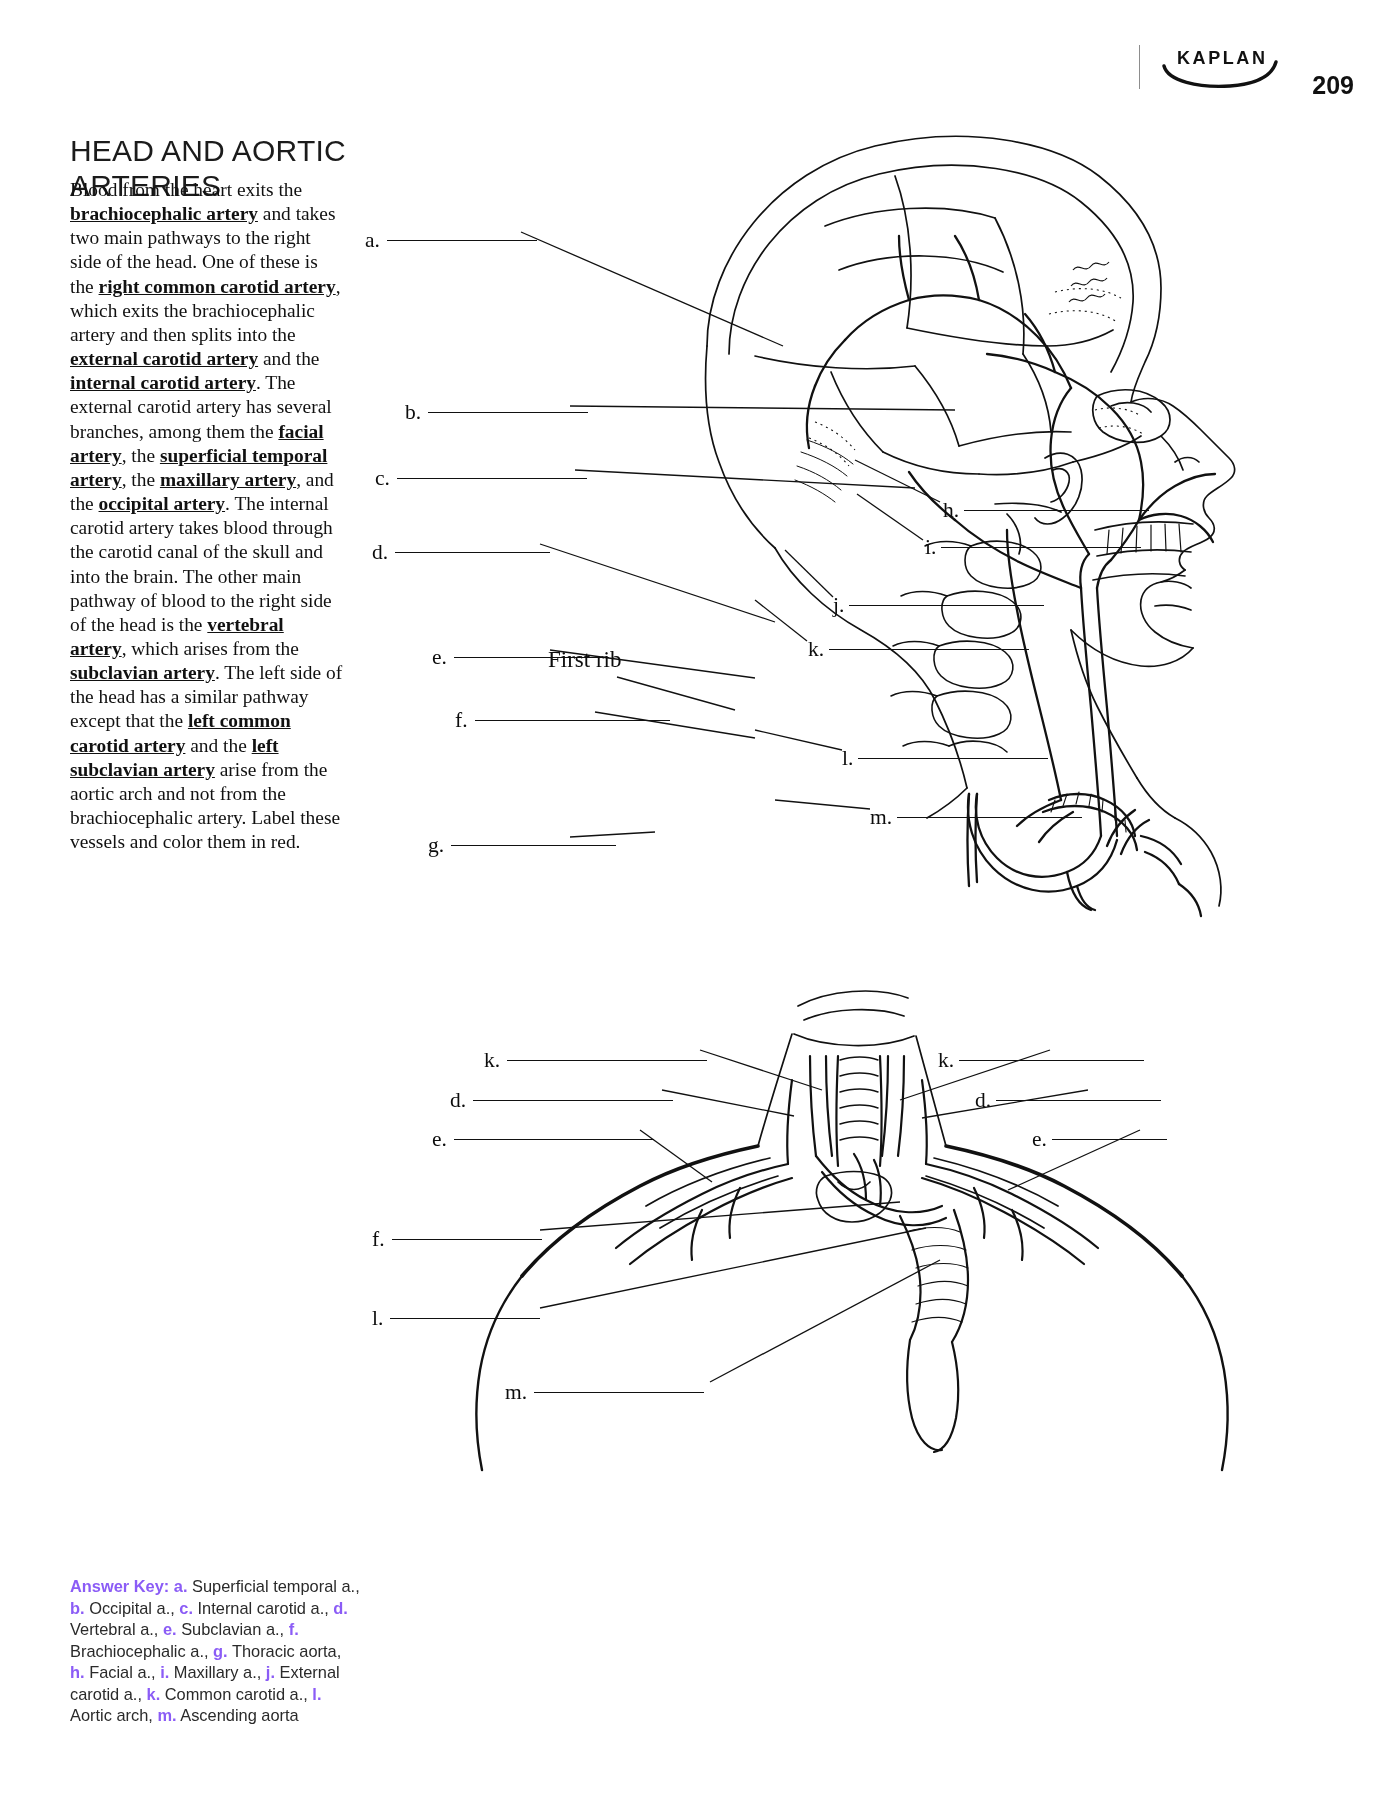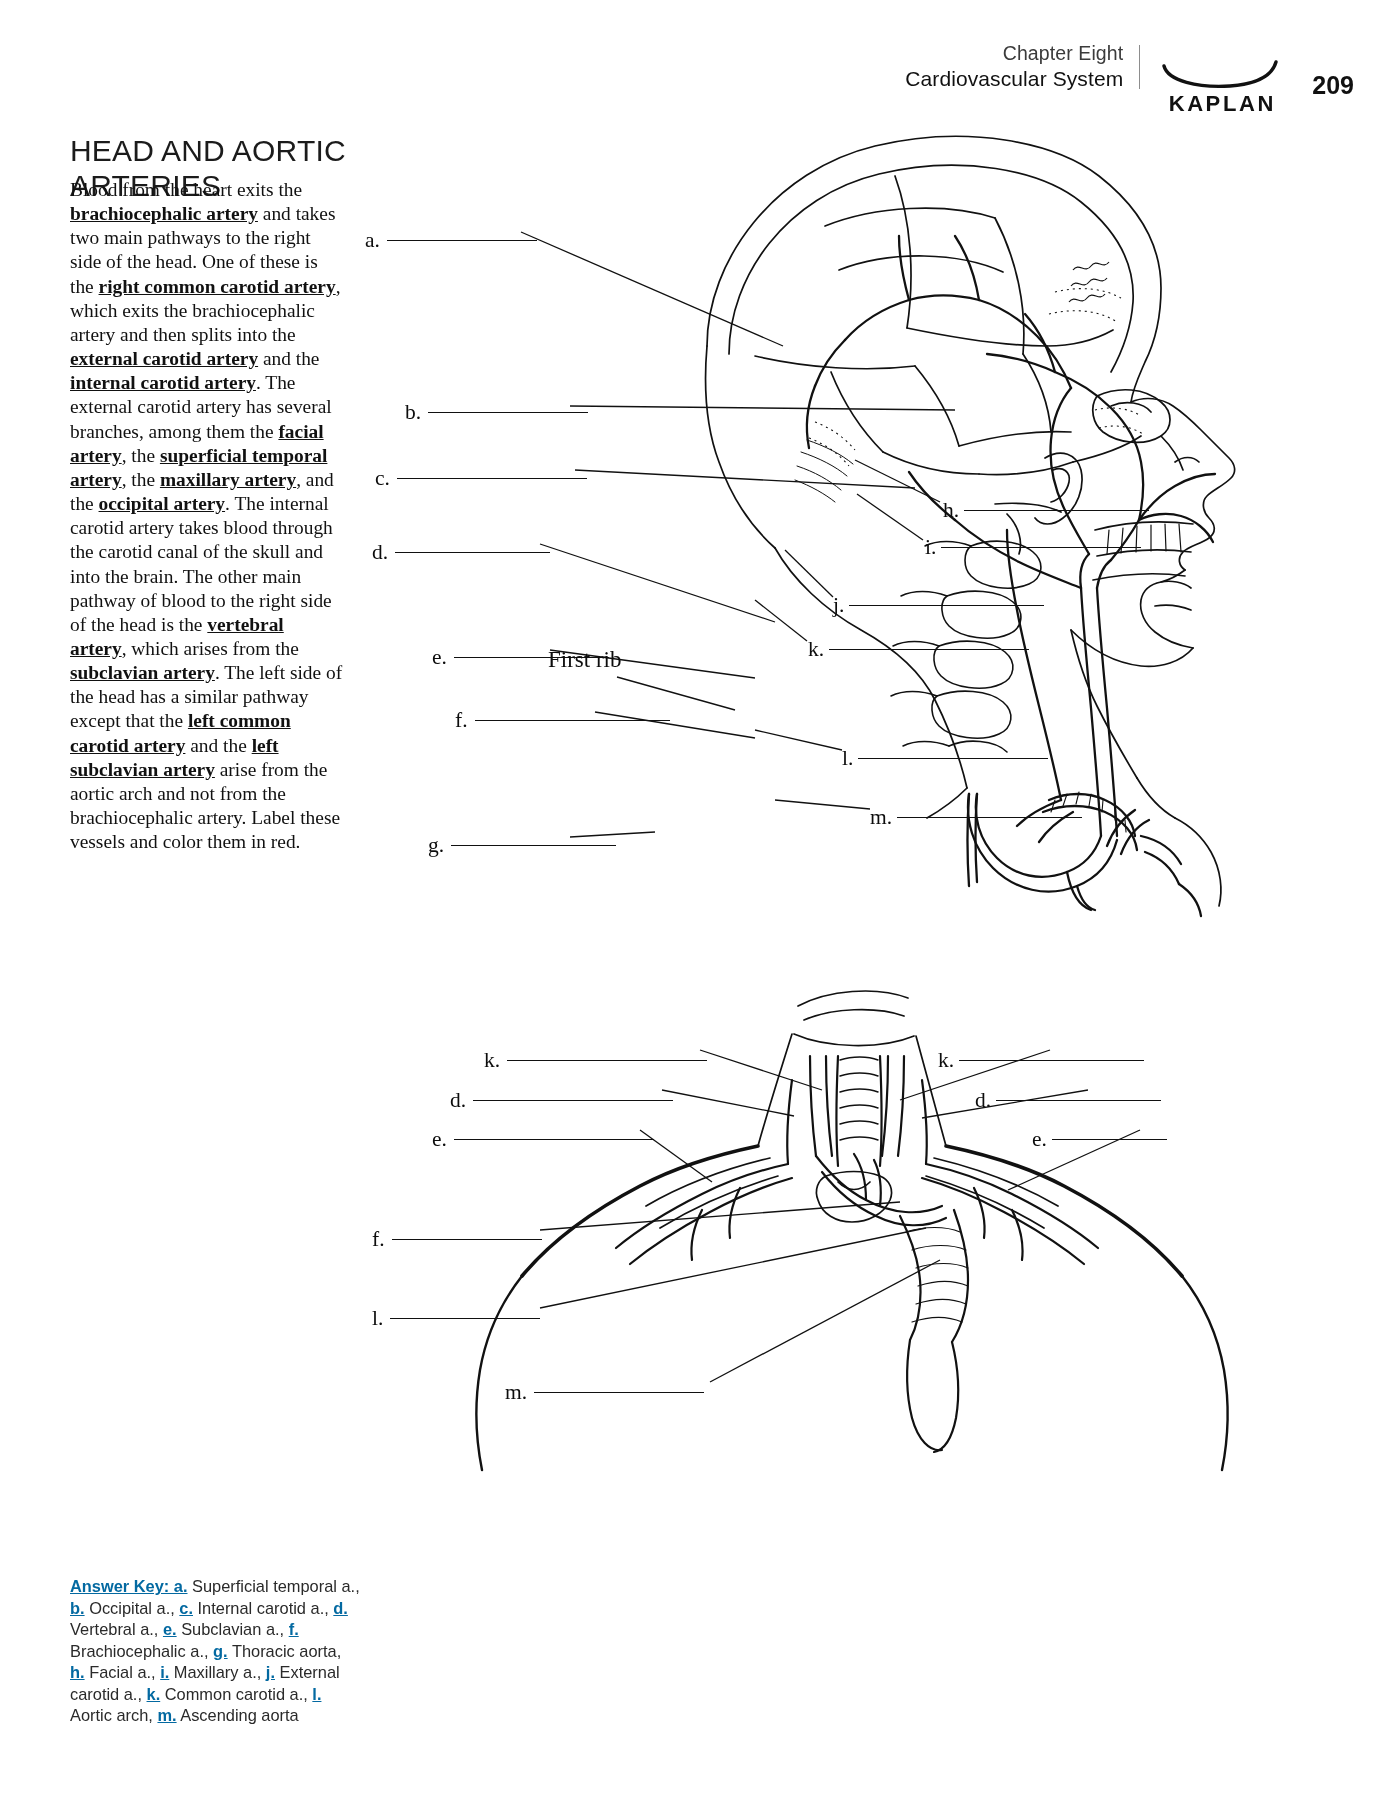--- a/index.html
+++ b/index.html
@@ -26,22 +26,22 @@
   }
   .hdr-chapter{ font-size:19.5px; color:#3b3b3b; font-weight:400; letter-spacing:.1px;}
   .hdr-system{ font-size:21px; color:#111; font-weight:400; letter-spacing:.1px;}
   .hdr-rule{ width:1px; height:44px; background:#8d8d8d; margin:0 18px 0 0; }
   .kaplan{
     position:relative; width:128px; height:46px;
     display:flex; align-items:flex-start; justify-content:center;
   }
   .kaplan-word{
     font-family:"Liberation Sans", sans-serif;
-    font-weight:700; font-size:22px; letter-spacing:2.6px;
-    color:#111; line-height:1; padding-top:5px;margin-top:44px;
+    font-weight:700; font-size:18px; letter-spacing:2.6px;
+    color:#111; line-height:1; padding-top:5px;
   }
   .kaplan svg{ position:absolute; left:0; top:0; }
   .hdr-pageno{
     font-family:"Liberation Sans", sans-serif;
     font-weight:700; font-size:25px; color:#111;
     margin-left:26px; padding-top:4px;margin-top:33px;
   }
 
   
   #section-title{
@@ -56,21 +56,21 @@
     font-size:19.4px; line-height:1.245; color:#111;
     text-align:left; hyphens:none;
   }
   #intro-paragraph b{ font-weight:700;text-decoration:underline; }
 
   #answer-key{
     position:absolute; left:70px; top:1576px; width:290px;
     font-family:"Liberation Sans", sans-serif;
     font-size:16.4px; line-height:1.315; color:#2a2a2a;
   }
-  #answer-key b{ color:#0369a1; font-weight:700;text-decoration:underline; }
+  #answer-key b{ color:#8b5cf6; font-weight:700; }
 
   
   .figure{ position:absolute; }
   #figure-head{ left:355px; top:110px; width:1020px; height:800px; }
   #figure-thorax{ left:340px; top:960px; width:1040px; height:520px; }
   .figure svg{ display:block; width:100%; height:100%; overflow:visible; }
 
   
   .callout{
     position:absolute;
@@ -87,24 +87,20 @@
   .plain-label{
     position:absolute;
     font-family:"Liberation Serif", serif;
     font-size:23px; color:#0d0d0d; white-space:nowrap;
   }
 </style>
 </head>
 <body>
 
 <div id="page-header">
-  <div class="hdr-text">
-    <div class="hdr-chapter">Chapter Eight</div>
-    <div class="hdr-system">Cardiovascular System</div>
-  </div>
   <div class="hdr-rule"></div>
   <div class="kaplan">
     <span class="kaplan-word">KAPLAN</span>
     <svg width="128" height="46" viewBox="0 0 128 46">
       <path d="M6 22 C10 37, 40 44, 72 42 C98 40, 114 32, 118 18" fill="none" stroke="#111" stroke-width="3.4" stroke-linecap="round"></path>
     </svg>
   </div>
   <div class="hdr-pageno">209</div>
 </div>
 

